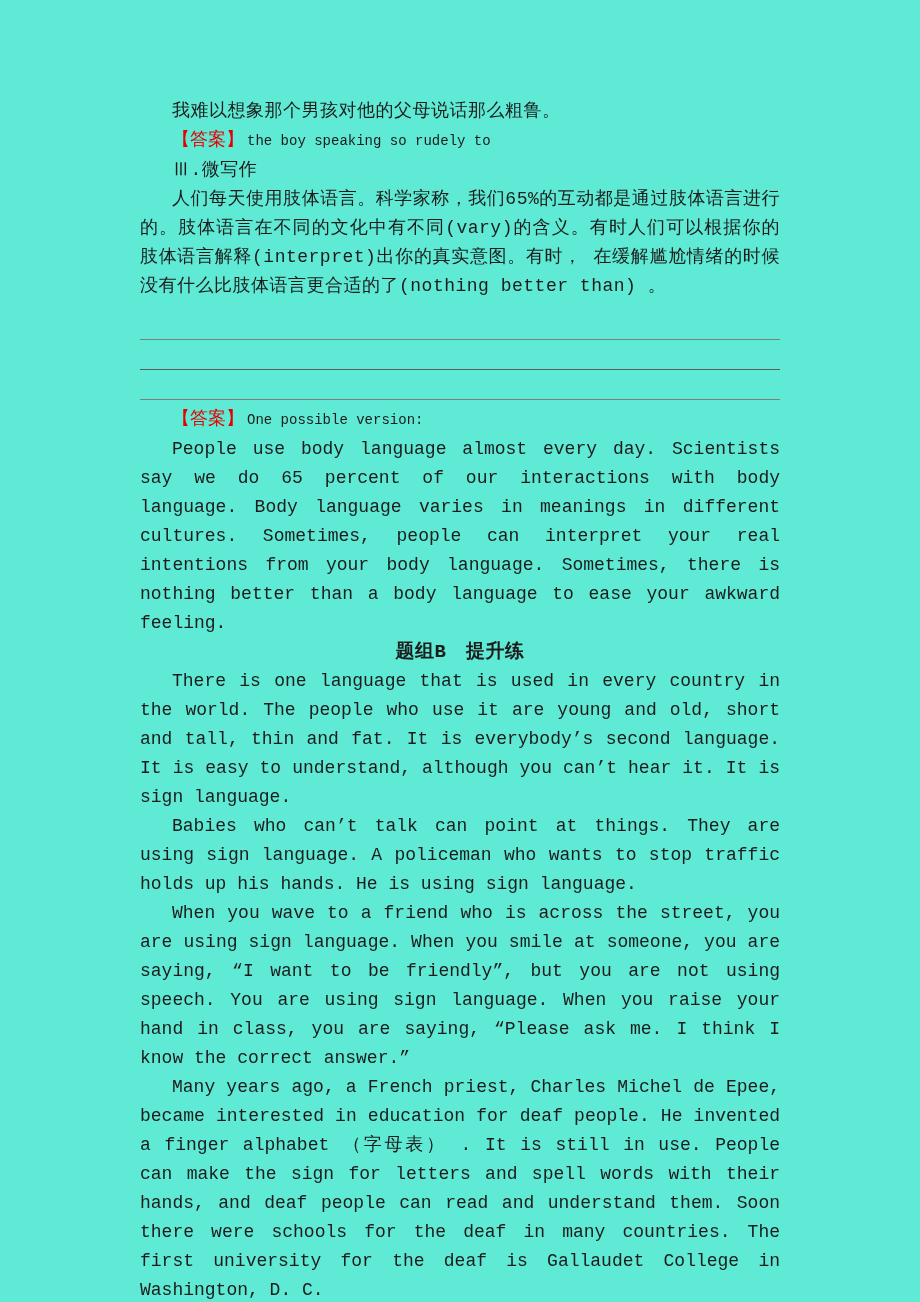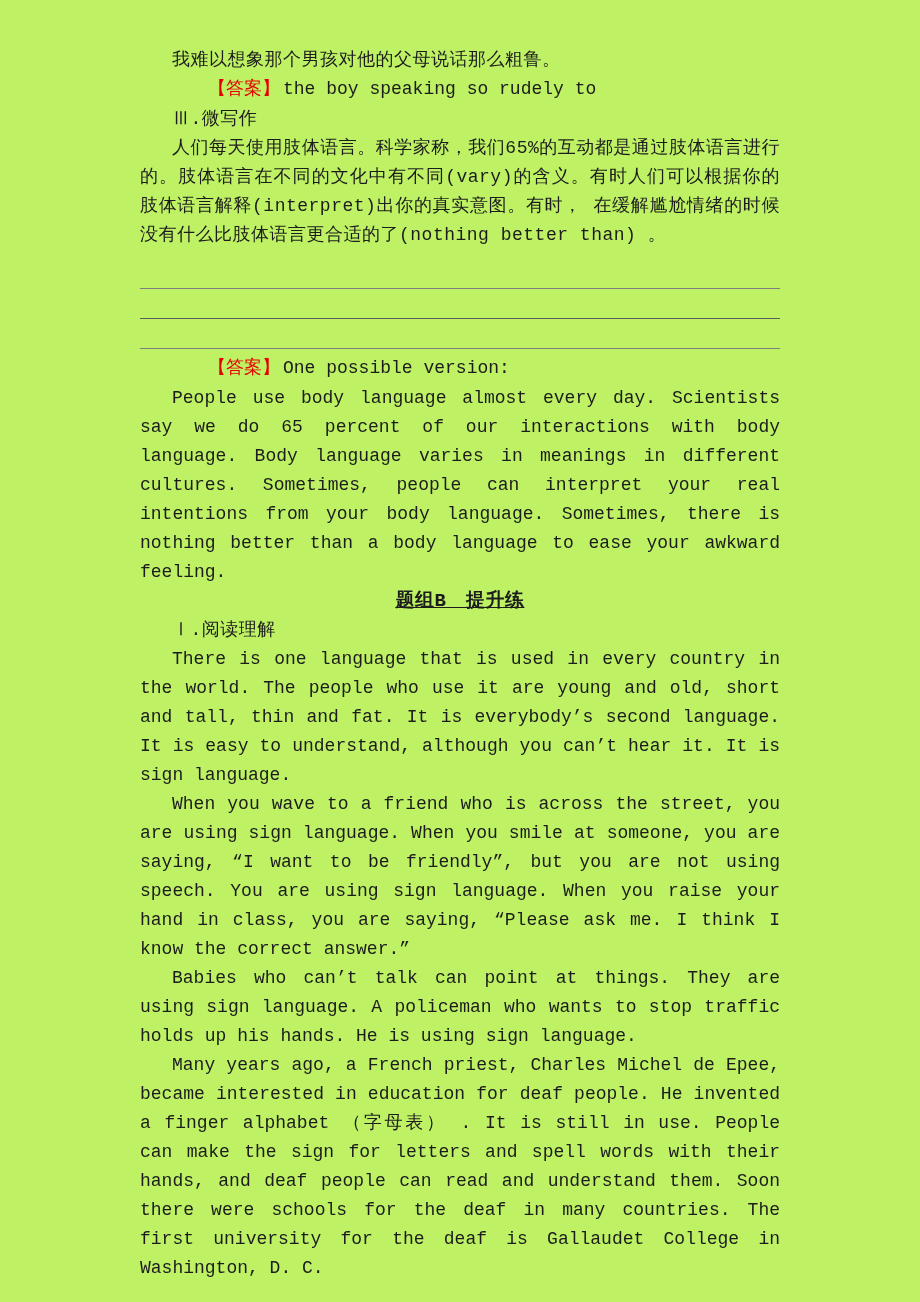--- a/index.html
+++ b/index.html
@@ -11,22 +11,22 @@
     width: 920px;
     height: 1302px;
     overflow: hidden;
     font-family: "Liberation Mono", "DejaVu Sans Mono", monospace;
     color: #1c1c1c;
   }
   .page {
     box-sizing: border-box;
     width: 920px;
     height: 1302px;
-    padding: 46px 140px 40px 140px;
-    background: #bef264;
+    padding: 97px 140px 40px 140px;
+    background: #5eead4;
   }
   p {
     margin: 0;
     padding: 0;
     line-height: 29px;
   }
   .zh {
     font-size: 18px;
     letter-spacing: 0.5px;
   }
@@ -40,32 +40,30 @@
     text-align: justify;
   }
   .answer-row {
     line-height: 29px;
     white-space: nowrap;
   }
   .answer-label {
     color: #e60000;
     font-size: 18px;
     margin-right: 3px;
-    margin-left: 36px;
   }
   .answer-text {
-    font-size: 18px;
+    font-size: 14px;
   }
   .group-heading {
     text-align: center;
     font-weight: bold;
     font-size: 19px;
     line-height: 29px;
     margin: 0;
-    text-decoration: underline;
   }
   .blanks {
     margin-top: 9px;
     margin-bottom: 5px;
   }
   .blank-line {
     height: 29px;
     border-bottom: 1px solid #7e7e7e;
   }
   .blank-line.mid {
@@ -90,24 +88,23 @@
     <div class="blank-line mid"></div>
     <div class="blank-line"></div>
   </div>
 
   <p class="answer-row indent"><span class="answer-label">【答案】</span><span class="answer-text">One possible version:</span></p>
 
   <p class="en indent just">People use body language almost every day. Scientists say we do 65 percent of our interactions with body language. Body language varies in meanings in different cultures. Sometimes, people can interpret your real intentions from your body language. Sometimes, there is nothing better than a body language to ease your awkward feeling.</p>
 
   <p class="group-heading zh">题组B　提升练</p>
 
-  <p class="zh indent">Ⅰ.阅读理解</p>
 
   <p class="en indent just">There is one language that is used in every country in the world. The people who use it are young and old, short and tall, thin and fat. It is everybody’s second language. It is easy to understand, although you can’t hear it. It is sign language.</p>
 
+  <p class="en indent just">Babies who can’t talk can point at things. They are using sign language. A policeman who wants to stop traffic holds up his hands. He is using sign language.</p>
+
   <p class="en indent just">When you wave to a friend who is across the street, you are using sign language. When you smile at someone, you are saying, “I want to be friendly”, but you are not using speech. You are using sign language. When you raise your hand in class, you are saying, “Please ask me. I think I know the correct answer.”</p>
-
-  <p class="en indent just">Babies who can’t talk can point at things. They are using sign language. A policeman who wants to stop traffic holds up his hands. He is using sign language.</p>
 
   <p class="en indent just">Many years ago, a French priest, Charles Michel de Epee, became interested in education for deaf people. He invented a finger alphabet （字母表） . It is still in use. People can make the sign for letters and spell words with their hands, and deaf people can read and understand them. Soon there were schools for the deaf in many countries. The first university for the deaf is Gallaudet College in Washington, D. C.</p>
 
 
 </div>
 
 </body></html>

